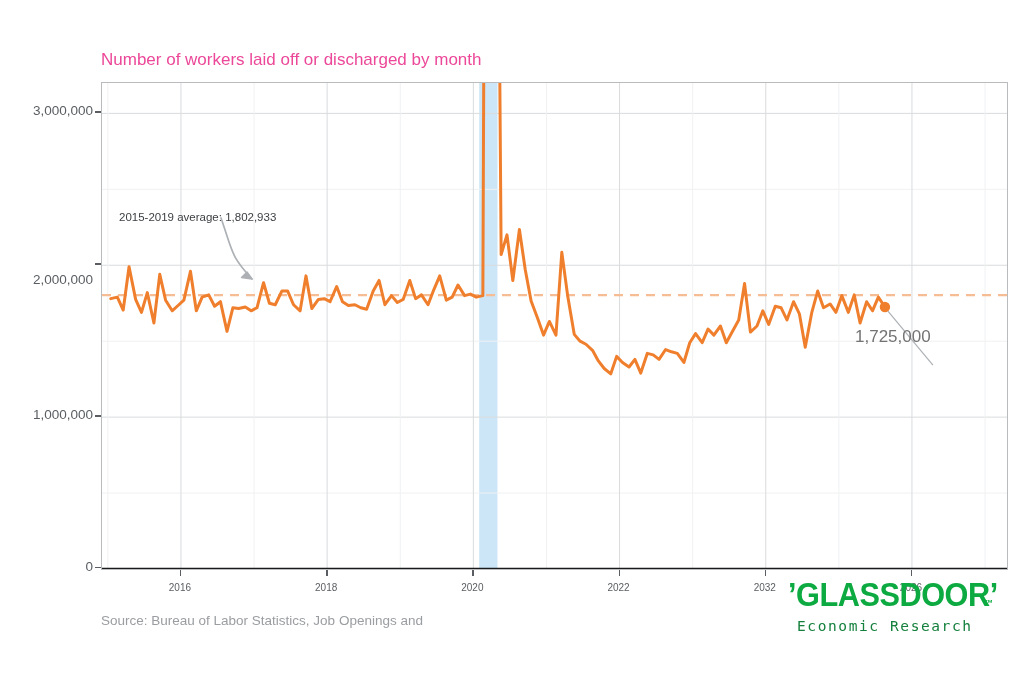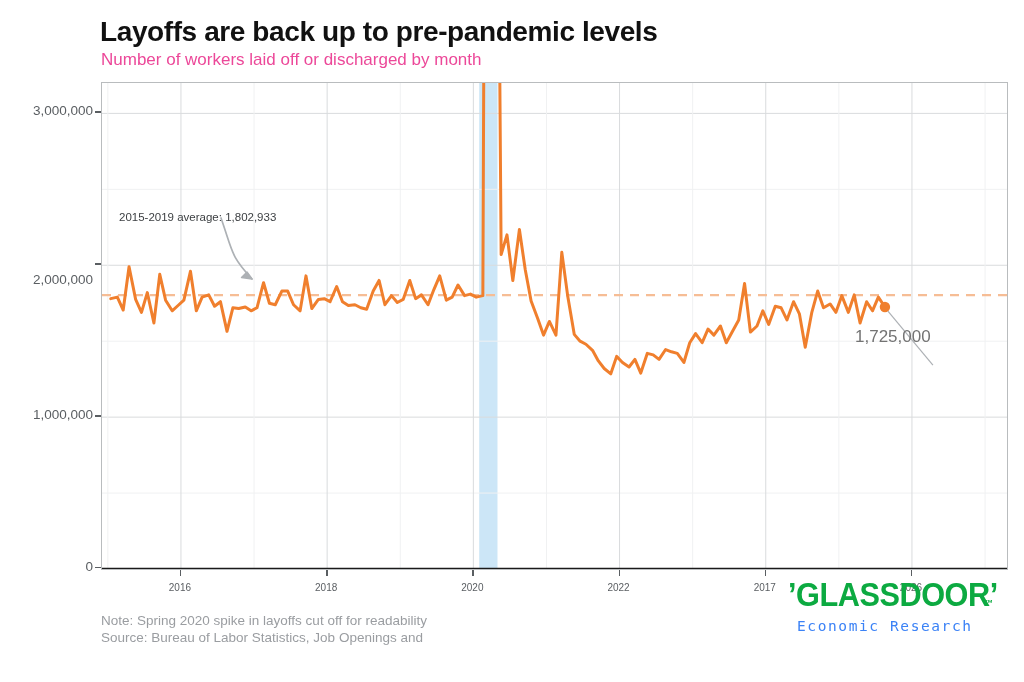--- a/index.html
+++ b/index.html
@@ -63,29 +63,28 @@
     letter-spacing:-0.5px;white-space:nowrap;
     font-stretch:condensed;transform:scaleX(0.93);transform-origin:left top;
   }
   .logo-tm{
     position:absolute;left:196px;top:22px;
     font-size:9px;color:#0caa41;font-weight:bold;
   }
   .logo-sub{
     position:absolute;left:9px;top:42px;
     font-family:"DejaVu Sans Mono",monospace;
-    font-size:14.5px;color:#3b82f6;letter-spacing:1.6px;white-space:nowrap;
+    font-size:14.5px;color:#15803d;letter-spacing:1.6px;white-space:nowrap;
   }
 </style>
 </head>
 <body>
 
 <div id="page">
 
-  <div class="title">Layoffs are back up to pre-pandemic levels</div>
   <div class="subtitle">Number of workers laid off or discharged by month</div>
 
   <div class="plot">
     <svg id="chart-svg" width="905" height="486" viewBox="0 0 905 486">
         <defs>
           <clipPath id="plotclip">
             <rect x="0" y="0" width="905" height="486"></rect>
           </clipPath>
         </defs>
         <rect x="377.2051696284259" y="0" width="18.275444264943644" height="486" fill="#cce6f7"></rect>
@@ -130,31 +129,30 @@
     </div>
   <div id="x-axis-labels">
       <div class="xlab" style="left: 139.95px; top: 582px;">2016</div>
       <div style="position: absolute; width: 1.4px; height: 6px; background: rgb(90, 94, 98); left: 179.95px; top: 570px;"></div>
       <div class="xlab" style="left: 286.153px; top: 582px;">2018</div>
       <div style="position: absolute; width: 1.4px; height: 6px; background: rgb(90, 94, 98); left: 326.153px; top: 570px;"></div>
       <div class="xlab" style="left: 432.357px; top: 582px;">2020</div>
       <div style="position: absolute; width: 1.4px; height: 6px; background: rgb(90, 94, 98); left: 472.357px; top: 570px;"></div>
       <div class="xlab" style="left: 578.561px; top: 582px;">2022</div>
       <div style="position: absolute; width: 1.4px; height: 6px; background: rgb(90, 94, 98); left: 618.561px; top: 570px;"></div>
-      <div class="xlab" style="left: 724.764px; top: 582px;">2017</div>
+      <div class="xlab" style="left: 724.764px; top: 582px;">2032</div>
       <div style="position: absolute; width: 1.4px; height: 6px; background: rgb(90, 94, 98); left: 764.764px; top: 570px;"></div>
       <div class="xlab" style="left: 870.968px; top: 582px;">2026</div>
       <div style="position: absolute; width: 1.4px; height: 6px; background: rgb(90, 94, 98); left: 910.968px; top: 570px;"></div>
     </div>
 
   <div class="ann-avg">2015-2019 average: 1,802,933</div>
   <div class="ann-end">1,725,000</div>
 
   <div class="note">
-    <div>Note: Spring 2020 spike in layoffs cut off for readability</div>
     <div>Source: Bureau of Labor Statistics, Job Openings and</div>
   </div>
 
   <div class="logo">
     <div class="logo-word">’GLASSDOOR’</div>
     <div class="logo-tm">™</div>
     <div class="logo-sub">Economic Research</div>
   </div>
 
 </div>

